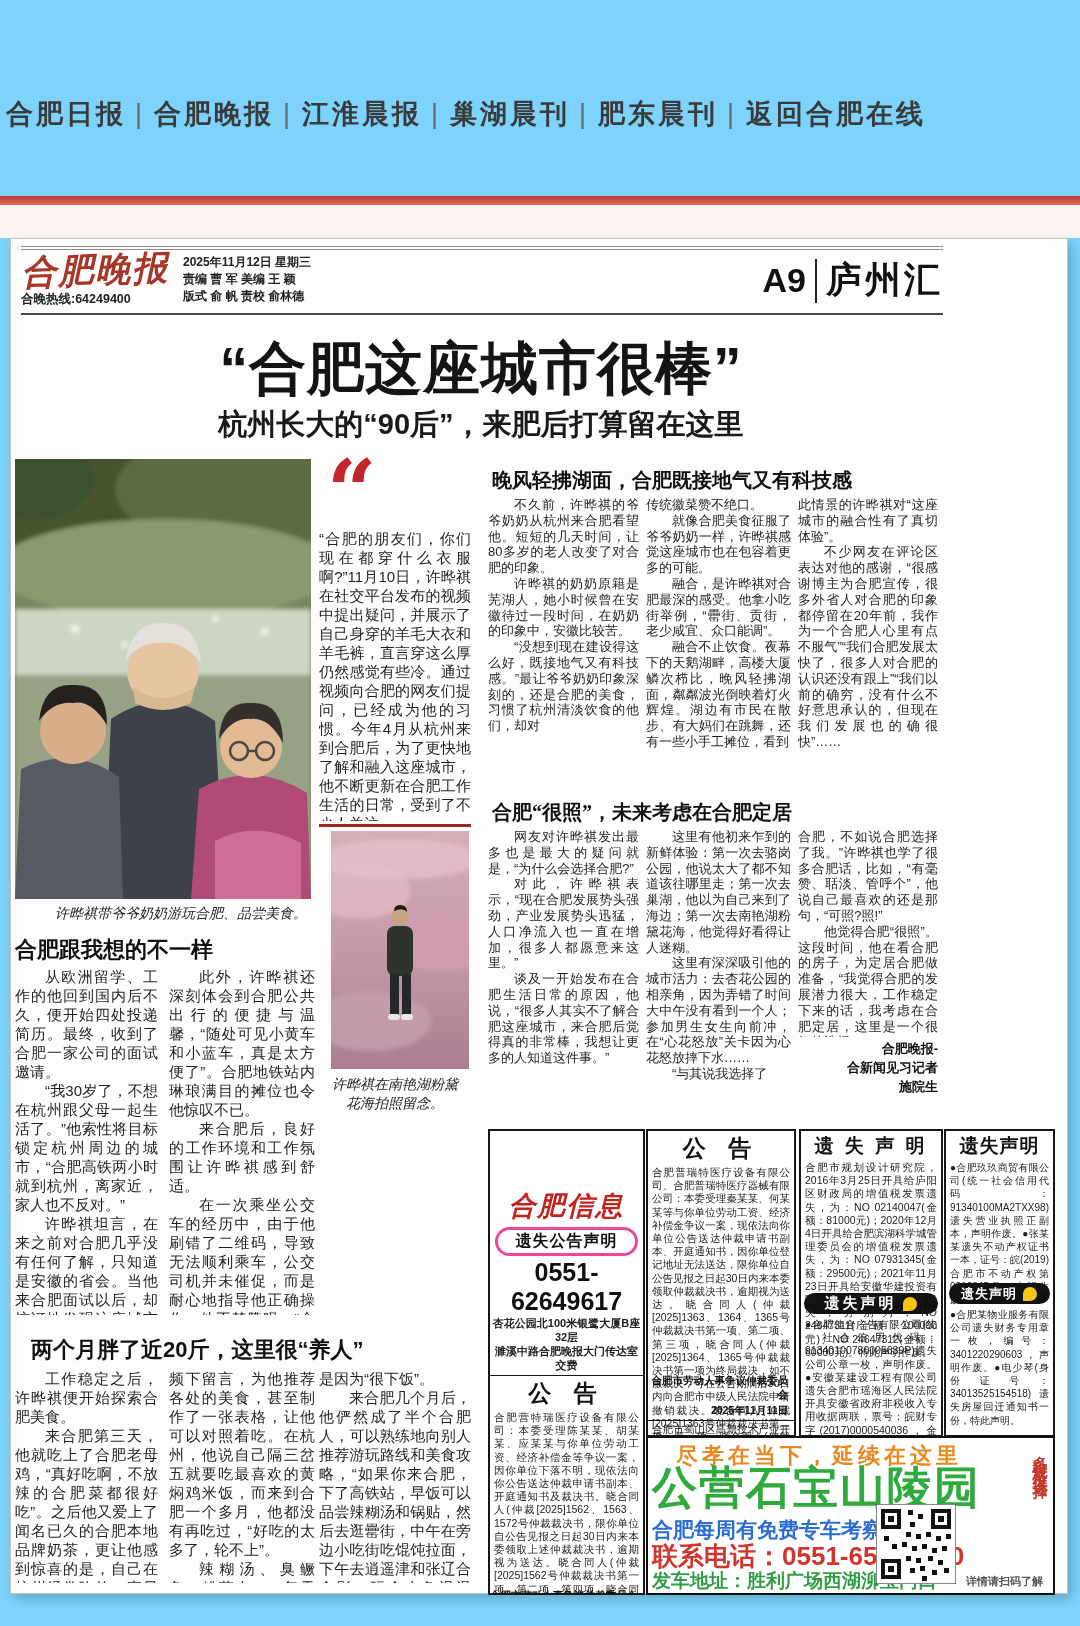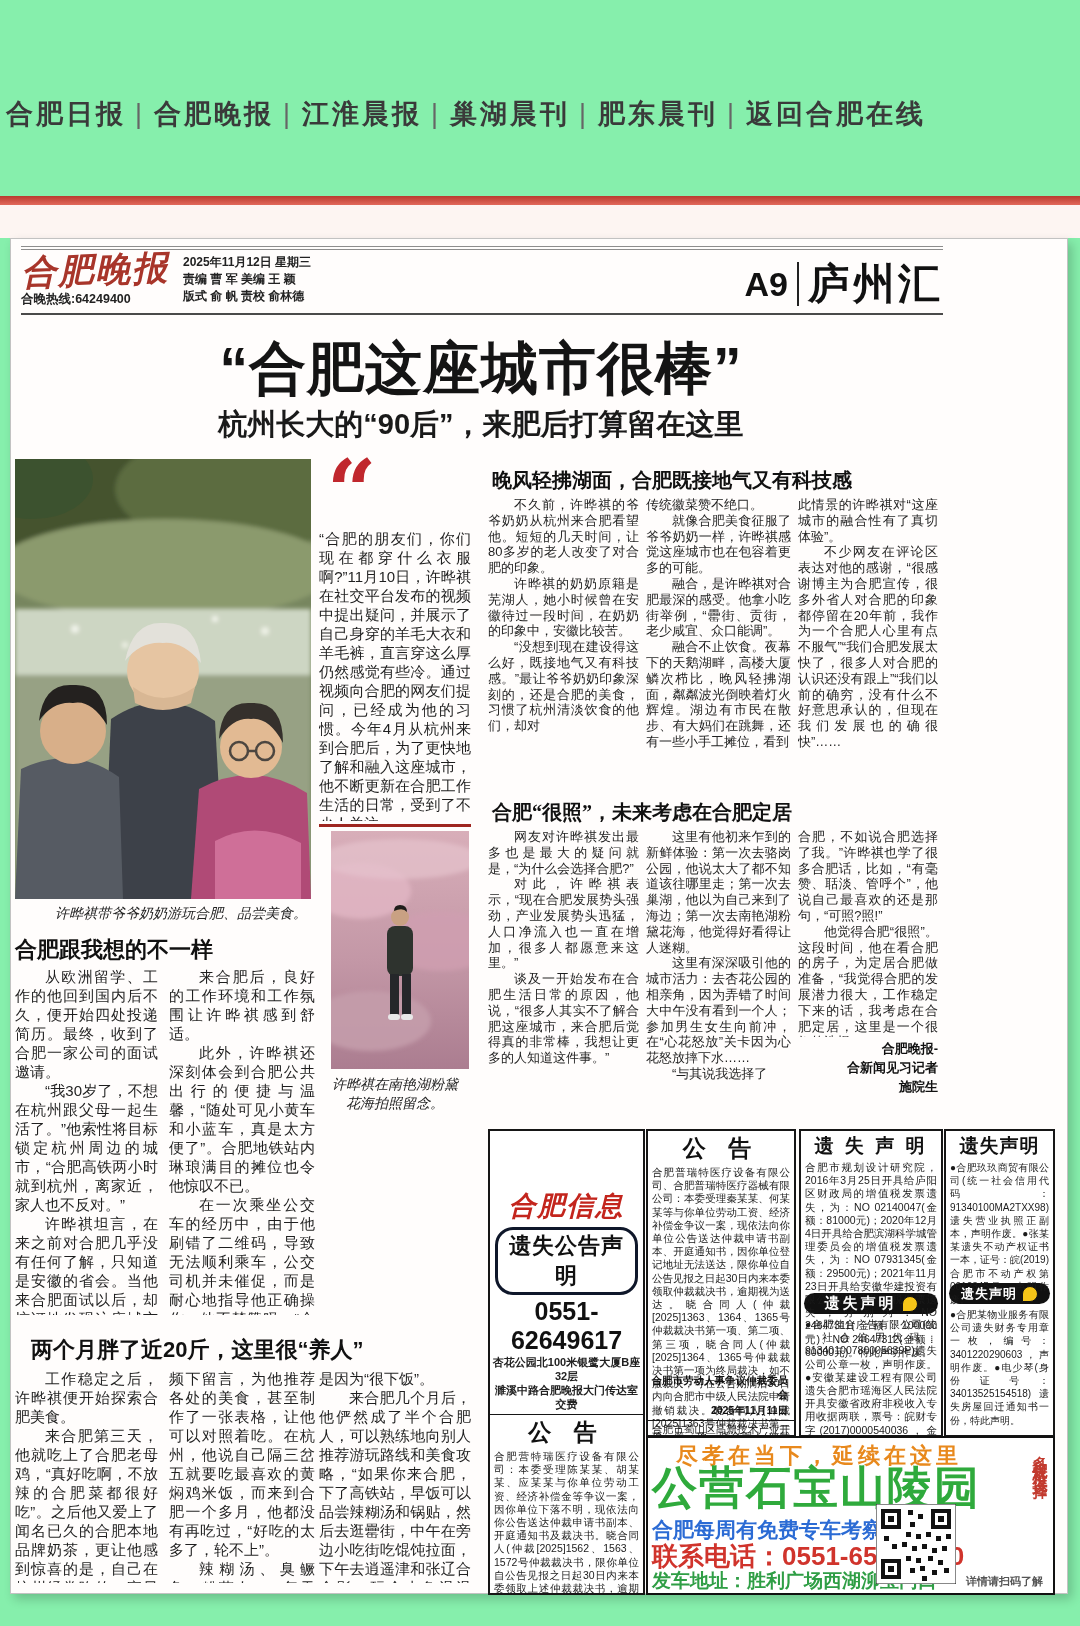--- a/index.html
+++ b/index.html
@@ -1,16 +1,16 @@
 <!DOCTYPE html>
 <html><head>
 <meta charset="utf-8">
 <style>
   html,body{margin:0;padding:0;background:#ffffff;}
-  .page{position:relative;width:1080px;height:1626px;background:#86efac;overflow:hidden;
+  .page{position:relative;width:1080px;height:1626px;background:#7dd3fc;overflow:hidden;
         font-family:"Liberation Sans","DejaVu Sans",sans-serif;color:#1f1f1f;}
   .abs{position:absolute;}
 
   
   .topnav{left:6px;top:96px;width:1068px;font-size:27px;font-weight:bold;color:#3a3a3a;
           letter-spacing:3px;white-space:nowrap;}
   .topnav .sep{color:#666;margin:0 9px;font-weight:normal;}
   .redline{left:0;top:196px;width:1080px;height:9px;
            background:linear-gradient(#b93a2e,#e2695b);}
   .pinkband{left:0;top:205px;width:1080px;height:33px;background:#fdf5f2;}
@@ -22,21 +22,21 @@
   
   .toprule{left:10px;top:7px;width:922px;border-top:4px double #8d8d8d;height:0;}
   .masthead{left:10px;top:13px;width:922px;height:58px;display:flex;align-items:flex-start;}
   .logo{font-family:"DejaVu Serif","Liberation Serif",serif;font-style:italic;font-weight:bold;
         font-size:35px;color:#a8352a;letter-spacing:2px;line-height:36px;transform:rotate(-2deg);}
   .hotline{font-size:12.5px;font-weight:bold;color:#222;margin-top:3px;}
   .mastmeta{margin-left:14px;font-size:12px;font-weight:bold;color:#222;line-height:17px;margin-top:2px;}
   .pagenoblk{margin-left:auto;display:flex;align-items:center;margin-top:4px;}
   .pageno{font-size:34px;font-weight:900;color:#111;}
   .pagediv{width:2px;height:44px;background:#222;margin:0 9px;}
-  .pagesec{font-size:42px;font-weight:900;color:#111;letter-spacing:3px;}
+  .pagesec{font-size:36px;font-weight:900;color:#111;letter-spacing:3px;}
   .mastrule{left:10px;top:74px;width:922px;height:2px;background:#4a4a4a;}
 
   
   .headline{left:55px;top:92px;width:830px;text-align:center;font-size:57px;font-weight:900;
             color:#141414;letter-spacing:1px;white-space:nowrap;}
   .subtitle{left:55px;top:166px;width:830px;text-align:center;font-size:29px;font-weight:700;color:#1a1a1a;}
 
   
   .bodycol{overflow:hidden;text-align:justify;}
   .bodycol p{margin:0;text-indent:2em;}
@@ -52,22 +52,22 @@
   .leadrule{background:#9e2620;height:3px;}
 
   
   .adbox{border:2px solid #161616;background:#fff;overflow:hidden;}
   .adsmall{font-size:10.5px;line-height:13.2px;text-align:justify;color:#1b1b1b;padding:2px 4px;}
   .adtitle{font-weight:900;font-size:23px;letter-spacing:8px;text-align:center;color:#111;padding-top:2px;}
   .adtitle2{font-weight:900;font-size:19px;letter-spacing:3px;text-align:center;color:#111;padding-top:2px;}
   .addate{font-size:10.5px;font-weight:bold;text-align:right;padding:0 6px 2px 0;color:#111;}
   .brandname{font-family:"DejaVu Serif","Liberation Serif",serif;font-style:italic;font-weight:bold;
              font-size:27px;color:#c3251d;text-align:center;letter-spacing:2px;padding-top:13px;margin-top:44px;}
-  .lostpill{margin:3px 5px 0 5px;border:3px solid #0f172a;border-radius:18px;text-align:center;
-            font-size:22px;font-weight:900;color:#111;padding:1px 0;letter-spacing:1px;}
+  .lostpill{margin:3px 5px 0 5px;border:3px solid #ec4899;border-radius:18px;text-align:center;
+            font-size:16px;font-weight:900;color:#111;padding:1px 0;letter-spacing:1px;}
   .adphone{font-size:25px;font-weight:900;text-align:center;color:#111;padding-top:2px;}
   .adaddr{font-size:11px;font-weight:bold;text-align:center;color:#222;line-height:14px;}
   .innerdiv{border-top:1.5px solid #161616;}
   .banner{margin:2px 3px;height:21px;background:#111;border-radius:11px;display:flex;
           align-items:center;justify-content:center;gap:5px;}
   .banner .btxt{color:#fff;font-weight:900;font-size:15px;letter-spacing:3px;}
   .bird{width:14px;height:14px;background:#f5c518;border-radius:50% 50% 50% 0;
         border:1.5px solid #111;}
 
   
@@ -160,22 +160,22 @@
     </div>
     <div class="abs caption" style="left:4px;top:666px;width:292px;text-align:right;">许晔祺带爷爷奶奶游玩合肥、品尝美食。</div>
 
     <div class="abs sech" style="left:4px;top:696px;width:300px;font-size:22px;">合肥跟我想的不一样</div>
     <div class="abs bodycol lm" style="left:4px;top:728px;width:143px;height:348px;">
         <p>从欧洲留学、工作的他回到国内后不久，便开始四处投递简历。最终，收到了合肥一家公司的面试邀请。</p>
         <p>“我30岁了，不想在杭州跟父母一起生活了。”他索性将目标锁定杭州周边的城市，“合肥高铁两小时就到杭州，离家近，家人也不反对。”</p>
         <p>许晔祺坦言，在来之前对合肥几乎没有任何了解，只知道是安徽的省会。当他来合肥面试以后，却惊讶地发现这座城市和自己想象中的完全不一样，“这座城市非常年轻，既不排外，也不内耗”。</p>
       </div>
     <div class="abs bodycol lm" style="left:158px;top:728px;width:146px;height:348px;">
+        <p>此外，许晔祺还深刻体会到合肥公共出行的便捷与温馨，“随处可见小黄车和小蓝车，真是太方便了”。合肥地铁站内琳琅满目的摊位也令他惊叹不已。</p>
         <p>来合肥后，良好的工作环境和工作氛围让许晔祺感到舒适。</p>
-        <p>此外，许晔祺还深刻体会到合肥公共出行的便捷与温馨，“随处可见小黄车和小蓝车，真是太方便了”。合肥地铁站内琳琅满目的摊位也令他惊叹不已。</p>
         <p>在一次乘坐公交车的经历中，由于他刷错了二维码，导致无法顺利乘车，公交司机并未催促，而是耐心地指导他正确操作，他不禁赞叹：“合肥的公交车司机师傅素质真是太高了。”</p>
       </div>
 
     <div class="abs sech" style="left:20px;top:1096px;width:460px;font-size:22px;">两个月胖了近20斤，这里很“养人”</div>
     <div class="abs bodycol lm" style="left:4px;top:1130px;width:143px;height:214px;">
         <p>工作稳定之后，许晔祺便开始探索合肥美食。</p>
         <p>来合肥第三天，他就吃上了合肥老母鸡，“真好吃啊，不放辣的合肥菜都很好吃”。之后他又爱上了闻名已久的合肥本地品牌奶茶，更让他感到惊喜的是，自己在杭州经常吃的一家早餐店，发现原来是合肥的连锁品牌店。</p>
       </div>
     <div class="abs bodycol lm cont" style="left:158px;top:1130px;width:146px;height:214px;">
         <p>频下留言，为他推荐各处的美食，甚至制作了一张表格，让他可以对照着吃。在杭州，他说自己隔三岔五就要吃最喜欢的黄焖鸡米饭，而来到合肥一个多月，他都没有再吃过，“好吃的太多了，轮不上”。</p>

